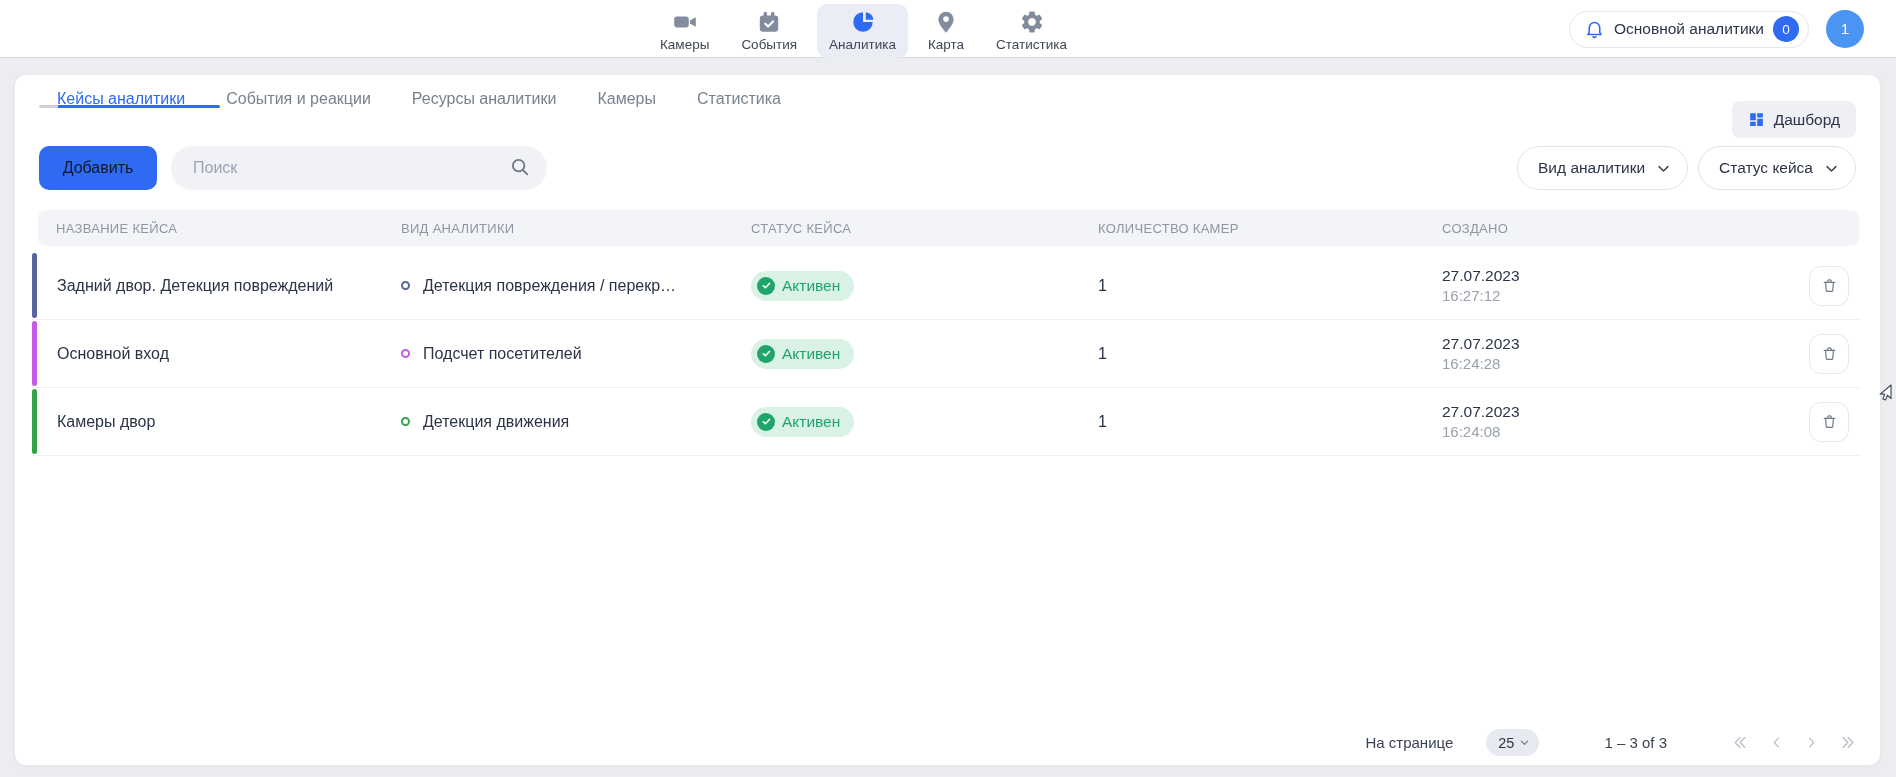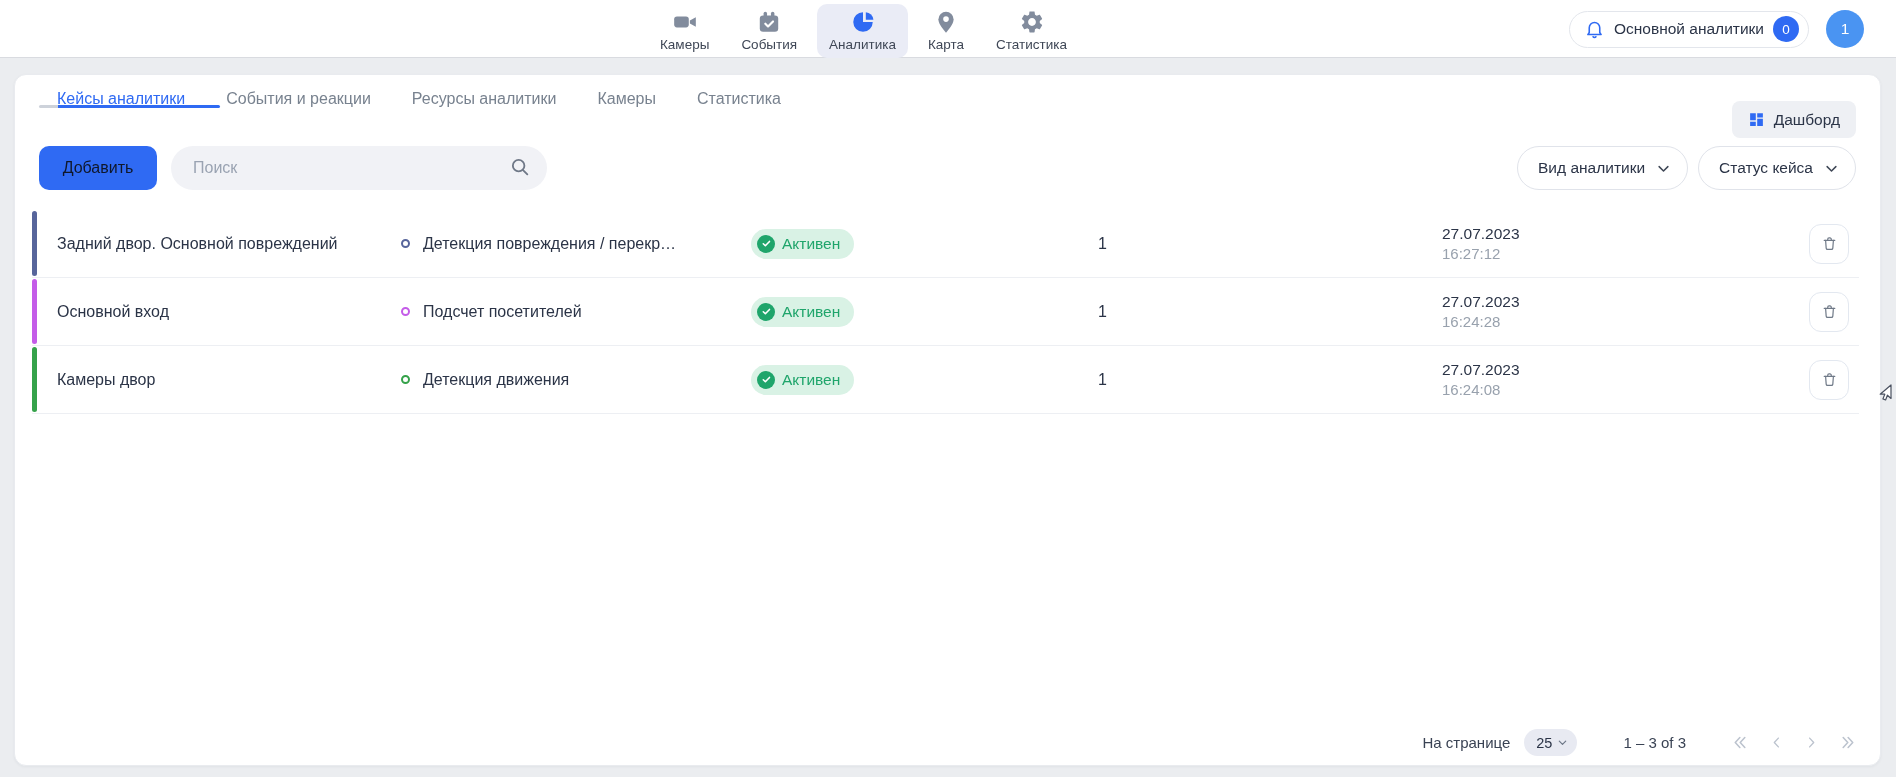--- a/index.html
+++ b/index.html
@@ -100,21 +100,21 @@
   .cell-count { padding-left:4px; font-size:16px; }
   .cell-date { padding-left:2px; line-height:20px; }
   .date-line1 { font-size:15.5px; color:#2b3447; }
   .date-line2 { font-size:15px; color:#98a1ad; }
   .cell-actions { display:flex; justify-content:flex-end; padding-right:10px; }
   .trash-btn { width:40px; height:40px; border-radius:12px;
     border:1.5px solid #e3e8f0; background:#fff; color:#707a88;
     display:flex; align-items:center; justify-content:center; cursor:pointer; }
 
   .pagination { position:absolute; right:22px; bottom:9px; display:flex;
-    align-items:center; font-size:15px; color:#3a4354; }
+    align-items:center; font-size:15px; color:#3a4354;gap:19px; }
   .per-page-pill { margin-left:14px; background:#e8eaf2; border-radius:14px;
     height:27px; padding:0 9px 0 12px; font-size:14.5px; display:flex;
     align-items:center; gap:5px; color:#2b3447; cursor:pointer; border:none;
     font-family:inherit; }
   .per-page-pill svg { color:#6c7686; }
   .page-range { margin-left:46px; white-space:nowrap; }
   .pager { margin-left:44px; display:flex; align-items:center; gap:20px; }
   .pager-btn { background:none; border:none; padding:0; cursor:pointer;
     color:#bcc3ce; display:flex; }
 
@@ -215,26 +215,33 @@
       <button class="filter-pill">
         <span>Статус кейса</span>
         <svg width="15" height="15" viewBox="0 0 24 24" fill="none" stroke="currentColor" stroke-width="2.4" stroke-linecap="round" stroke-linejoin="round">
             <path d="M5 9 l7 7 7-7"></path>
           </svg>
       </button>
     </div>
   </div>
 
   <div class="table-area">
+    <div class="thead">
+      <div class="th c1">НАЗВАНИЕ КЕЙСА</div>
+      <div class="th c2">ВИД АНАЛИТИКИ</div>
+      <div class="th c3">СТАТУС КЕЙСА</div>
+      <div class="th c4">КОЛИЧЕСТВО КАМЕР</div>
+      <div class="th c5">СОЗДАНО</div>
+    </div>
 
     <div class="tbody">
 
       <div class="trow">
         <span class="row-accent" style="background: rgb(87, 101, 155);"></span>
-        <div class="cell-name">Задний двор. Основной повреждений</div>
+        <div class="cell-name">Задний двор. Детекция повреждений</div>
         <div class="cell-type">
           <span class="type-ring" style="border-color: rgb(87, 101, 155);"></span>
           <span>Детекция повреждения / перекр…</span>
         </div>
         <div>
           <span class="status-badge">
             <span class="status-check">
                 <svg width="11" height="11" viewBox="0 0 24 24" fill="none" stroke="currentColor" stroke-width="3.4" stroke-linecap="round" stroke-linejoin="round">
                   <path d="M5 12.5 l4.5 4.5 9-9.5"></path>
                 </svg>

